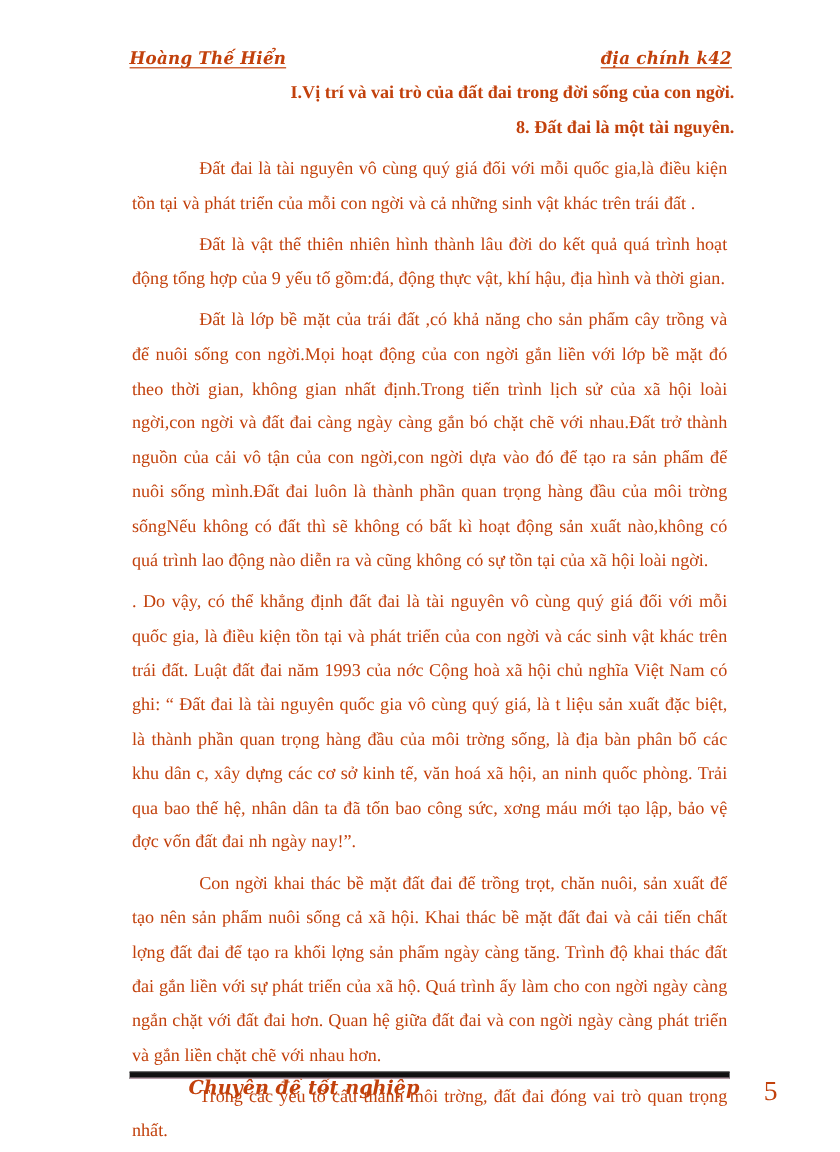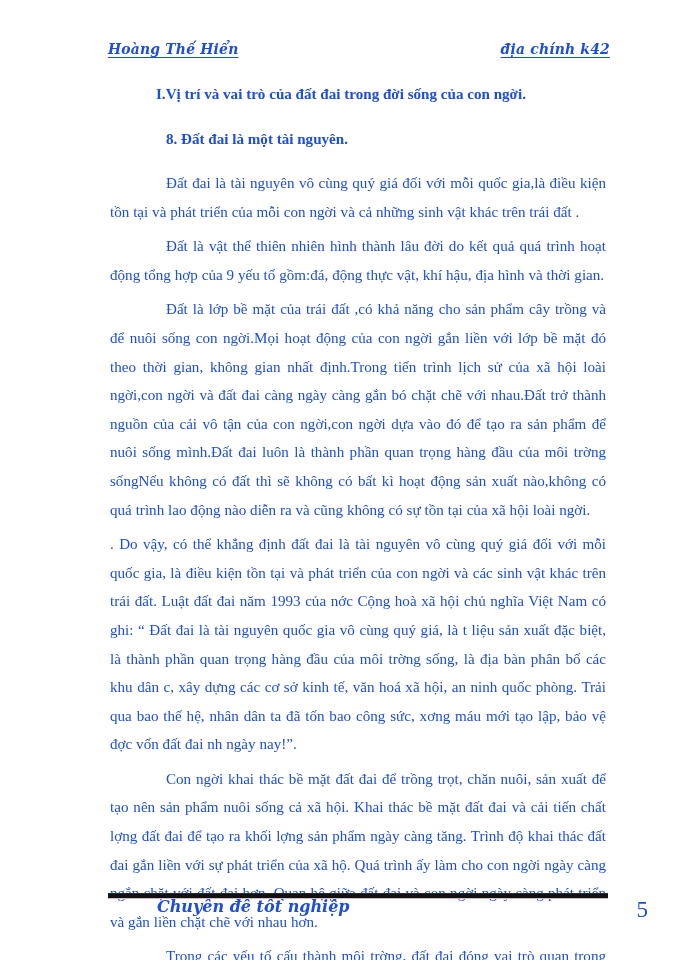--- a/index.html
+++ b/index.html
@@ -7,21 +7,21 @@
     padding: 0;
     background: #ffffff;
   }
   .page {
     position: relative;
     width: 700px;
     height: 960px;
     background: #ffffff;
     overflow: hidden;
     font-family: "Liberation Serif", "DejaVu Serif", serif;
-    color: #1d4ed8;
+    color: #c2410c;
   }
   
   .page-header {
     position: absolute;
     left: 108px;
     top: 40px;
     width: 502px;
     display: flex;
     justify-content: space-between;
     align-items: baseline;
@@ -50,22 +50,23 @@
     position: absolute;
     left: 104px;
     top: 64px;
     width: 508px;
   }
   .h-level1,
   .h-level2 {
     font-weight: bold;
     font-size: 15.1px;
     line-height: 28.5px;
-    margin: 16px;
+    margin: 0;
     white-space: nowrap;
+    text-align: right;
   }
   .h-level1 { text-indent: 36px; }
   .h-level2 { text-indent: 46px; }
 
   p.para {
     margin: 6px;
     font-size: 15.1px;
     line-height: 28.6px;
     text-align: justify;
     text-indent: 56px;

